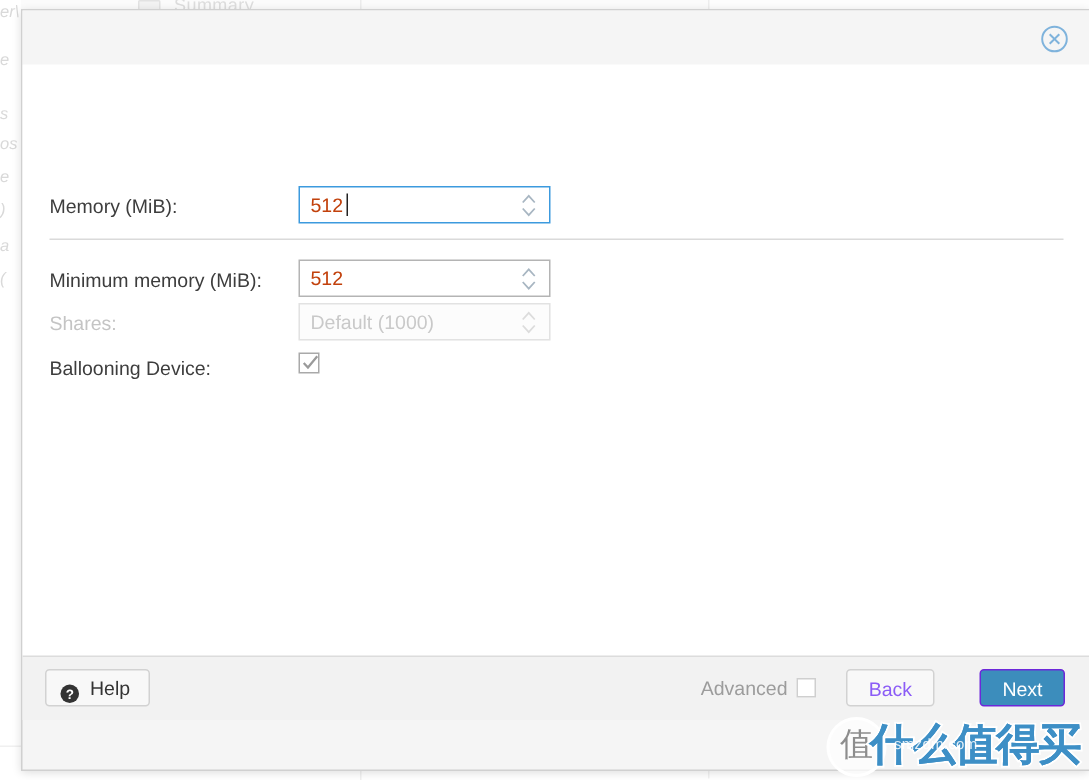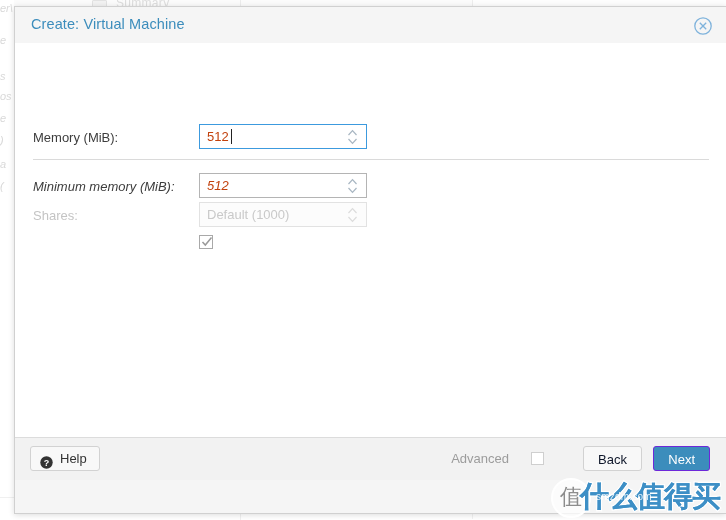--- a/index.html
+++ b/index.html
@@ -288,21 +288,21 @@
     display: inline-block;
   }
   .advanced-wrap {
     position: absolute;
     right: 182px;
     top: 13px;
     font-size: 13px;
     color: #9c9c9c;
     display: flex;
     align-items: center;
-    gap: 22px;
+    gap: 6px;
     white-space: nowrap;
   }
   .adv-check {
     width: 13px; height: 13px;
     border: 1px solid #cfcfcf;
     background: #fff;
     box-sizing: border-box;
     display: inline-block;
     cursor: pointer;
   }
@@ -311,24 +311,24 @@
     top: 8px;
     height: 25px;
     padding: 0 14px;
     border-radius: 3px;
     font-size: 13px;
     line-height: 25px;
     cursor: pointer;
     box-sizing: border-box;
   }
   .btn-back {
-    right: 84px;
+    right: 103px;
     background: #f8f8f8;
     border: 1px solid #d2d2d2;
-    color: #0f172a;
+    color: #8b5cf6;
   }
   .btn-next {
     right: 16px;
     background: #3c8dbc;
     border: 1px solid #6d28d9;
     color: #ffffff;
   }
 
   
   #watermark {
@@ -417,21 +417,20 @@
     <div class="bg-bottom-text">ZFS</div>
     <div class="bg-bottom-seam"></div>
     <div class="bg-bottom-right"></div>
   </div>
 
 </div>
 
 <div id="dialog">
 
   <div class="dlg-header">
-    <div class="dlg-title">Create: Virtual Machine</div>
     <div class="dlg-close">
       <svg width="20" height="20" viewBox="0 0 20 20" aria-hidden="true">
         <circle cx="10" cy="10" r="8.2" fill="none" stroke="#7fb3dc" stroke-width="1.3"></circle>
         <line x1="6.8" y1="6.8" x2="13.2" y2="13.2" stroke="#7fb3dc" stroke-width="1.3"></line>
         <line x1="13.2" y1="6.8" x2="6.8" y2="13.2" stroke="#7fb3dc" stroke-width="1.3"></line>
       </svg>
     </div>
   </div>
 
 
@@ -445,21 +444,21 @@
         <span class="spin-arrows">
           <svg width="11" height="18" viewBox="0 0 11 18" aria-hidden="true">
             <polyline points="1.5,7 5.5,2.6 9.5,7" fill="none" stroke="#a8b6c2" stroke-width="1.2"></polyline>
             <polyline points="1.5,11 5.5,15.4 9.5,11" fill="none" stroke="#a8b6c2" stroke-width="1.2"></polyline>
           </svg>
         </span>
       </div>
       <div class="hr-divider"></div>
     </div>
 
-    <div class="field-row" style="top:130px;font-style:italic;">
+    <div class="field-row" style="top:130px;">
       <div class="field-label">Minimum memory (MiB):</div>
       <div class="spinner">
         <span class="spinner-value">512</span>
         <span class="spin-arrows">
           <svg width="11" height="18" viewBox="0 0 11 18" aria-hidden="true">
             <polyline points="1.5,7 5.5,2.6 9.5,7" fill="none" stroke="#a8b6c2" stroke-width="1.2"></polyline>
             <polyline points="1.5,11 5.5,15.4 9.5,11" fill="none" stroke="#a8b6c2" stroke-width="1.2"></polyline>
           </svg>
         </span>
       </div>
@@ -472,20 +471,21 @@
         <span class="spin-arrows">
           <svg width="11" height="18" viewBox="0 0 11 18" aria-hidden="true">
             <polyline points="1.5,7 5.5,2.6 9.5,7" fill="none" stroke="#dcdcdc" stroke-width="1.2"></polyline>
             <polyline points="1.5,11 5.5,15.4 9.5,11" fill="none" stroke="#dcdcdc" stroke-width="1.2"></polyline>
           </svg>
         </span>
       </div>
     </div>
 
     <div class="field-row" style="top:189px;">
+      <div class="field-label">Ballooning Device:</div>
       <div class="checkbox">
         <svg width="12" height="12" viewBox="0 0 12 12" aria-hidden="true">
           <polyline points="1.5,6 4.3,9 10.5,1.5" fill="none" stroke="#9a9a9a" stroke-width="1.5"></polyline>
         </svg>
       </div>
     </div>
 
   </div>
 
   <div class="dlg-footer">

